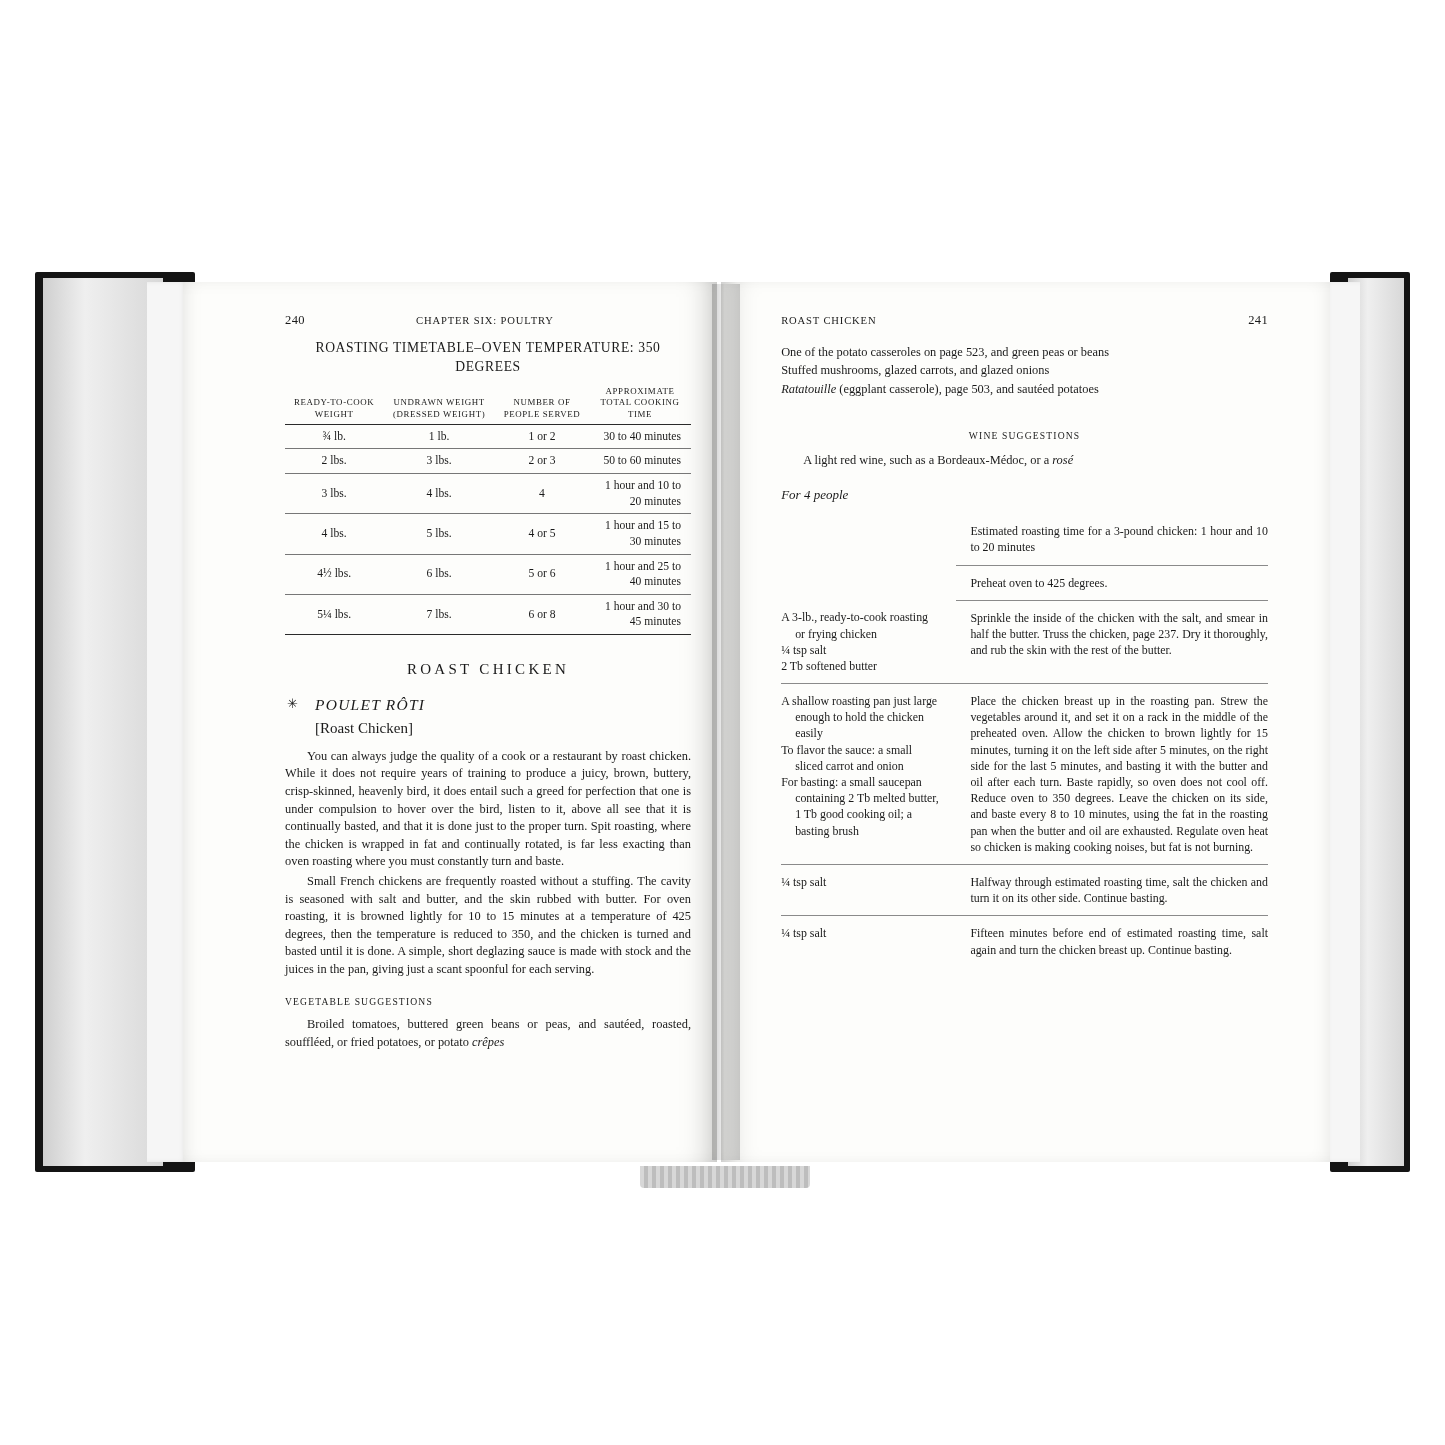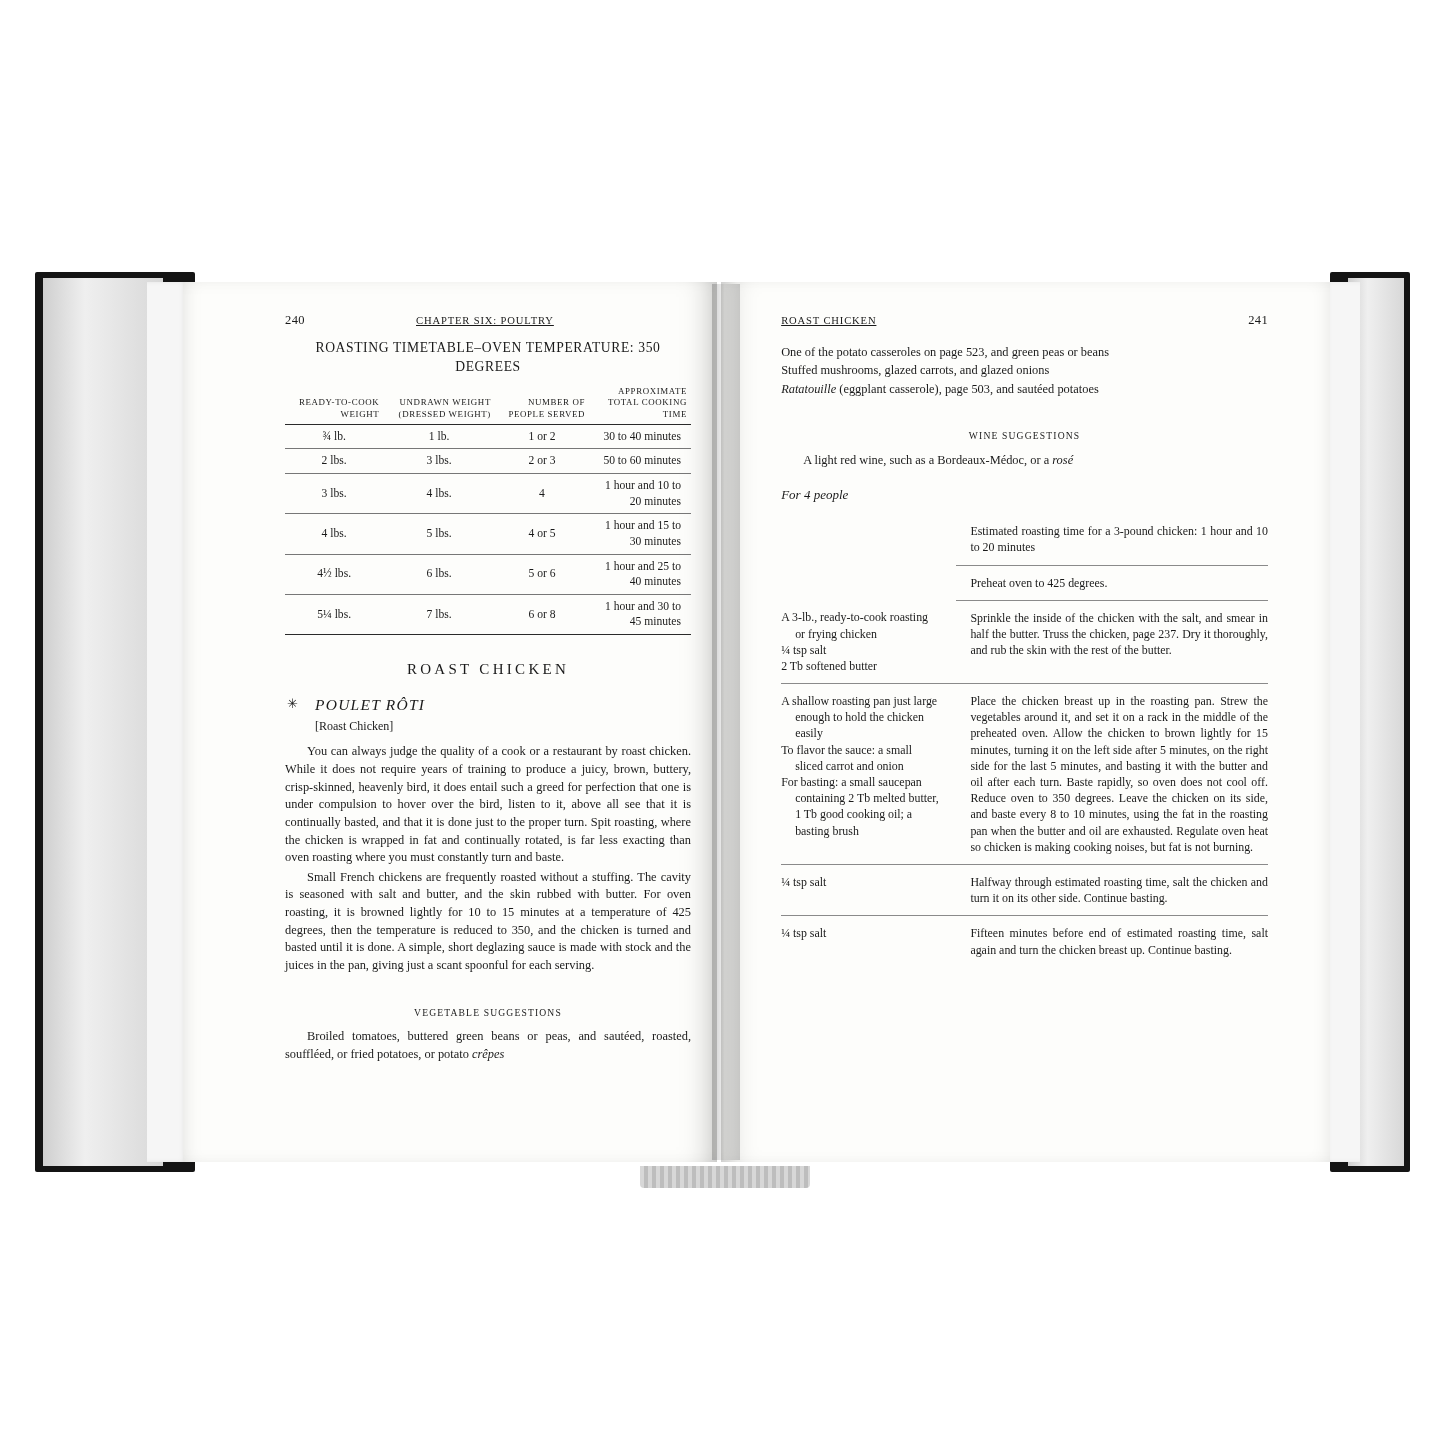--- a/index.html
+++ b/index.html
@@ -110,21 +110,21 @@
   .runhead {
     font-size: 10.6px;
     letter-spacing: .08em;
     text-transform: uppercase;
     display: flex;
     align-items: baseline;
   }
   .runhead.left  { justify-content: space-between; }
   .runhead.right { justify-content: space-between; }
   .folio { font-size: 12.5px; letter-spacing: .03em; }
-  .runhead-title { flex: 1; text-align: center; text-decoration: underline; }
+  .runhead-title { flex: 1; text-align: center; }
   .runhead.right .runhead-title { text-align: left; }
 
   .table-title {
     text-align: center;
     font-size: 13.6px;
     letter-spacing: .045em;
     margin: 8px 0 10px;
   }
 
   table.timetable {
@@ -133,21 +133,21 @@
     font-size: 11.6px;
   }
   table.timetable th {
     font-weight: normal;
     font-size: 8.9px;
     letter-spacing: .07em;
     text-transform: uppercase;
     vertical-align: bottom;
     padding: 0 4px 4px;
     line-height: 1.25;
-    text-align: right;
+    text-align: center;
   }
   table.timetable thead tr { border-bottom: 1px solid #2a2a2a; }
   table.timetable td {
     text-align: center;
     padding: 4px 4px 4px;
     border-bottom: 1px solid #777;
     line-height: 1.35;
   }
   table.timetable tbody tr:last-child td { border-bottom: 1px solid #2a2a2a; }
   table.timetable td.time { text-align: right; padding-right: 10px; }
@@ -168,34 +168,33 @@
   }
   .star {
     position: absolute;
     left: -28px;
     top: 1px;
     font-style: normal;
     font-size: 13px;
   }
   .eng-title {
     margin: 0 0 8px 30px;
-    font-size: 12px;
+    font-size: 15px;
   }
   p.body {
     margin: 0 0 2px;
     text-align: justify;
     text-indent: 22px;
     hyphens: auto;
   }
   .subhead {
-    text-align: center;
     font-size: 9.6px;
     letter-spacing: .12em;
     text-transform: uppercase;
-    margin: 32px 0 8px;
+    margin: 16px 0 8px;
   }
 
   
   .lead p { margin: 0 0 1px; text-align: left; }
   .italic { font-style: italic; }
 
   .winehead {
     text-align: center;
     font-size: 9.6px;
     letter-spacing: .12em;

